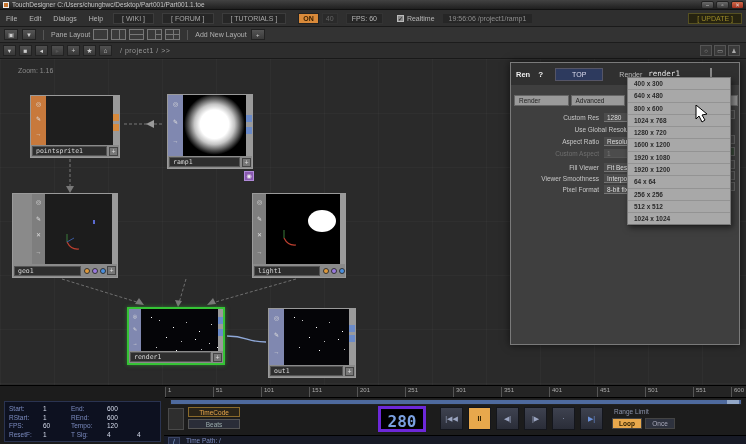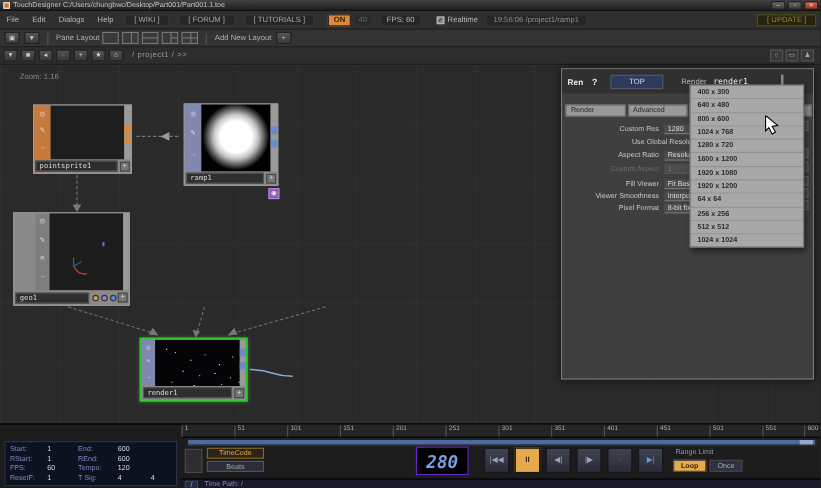--- a/index.html
+++ b/index.html
@@ -127,21 +127,21 @@
     align-content:space-around; padding:2px 4px; }
   .ilabel { color:#7c8cc0; } .ival { color:#d8deee; }
   .smallbtn { position:absolute; left:168px; top:22px; width:16px; height:22px; background:#2e2e2e; border:1px solid #4a4a4a; }
   .tc-btn { position:absolute; left:188px; width:52px; height:10px; font-size:6.5px; text-align:center;
     line-height:9px; border:1px solid #555; }
   .timecode { position:absolute; left:246px; top:20px; width:128px; height:26px; background:#000;
     color:#7aa0e0; font-family:"DejaVu Sans Mono", monospace; font-size:15px; font-weight:bold;
     text-align:center; line-height:26px; border:1px solid #333; }
   .framebox { position:absolute; left:378px; top:20px; width:48px; height:26px; background:#000;
     color:#7aa0e0; font-family:"DejaVu Sans Mono", monospace; font-size:16px; font-weight:bold;
-    text-align:center; line-height:25px; border:1px solid #6d28d9;font-style:italic; }
+    text-align:center; line-height:25px; border:3px solid #6d28d9; }
   .transport { position:absolute; left:440px; top:21px; display:flex; gap:5px; }
   .trbtn { width:23px; height:23px; background:linear-gradient(#3e4250,#2a2d38); border:1px solid #14161c;
     color:#9aa4c0; font-size:7px; line-height:22px; text-align:center; }
   .trbtn.active { background:#e8a84c; color:#332200; font-weight:bold; }
   .trbtn.blue { color:#6a90d8; }
   .rl-label { position:absolute; left:614px; top:22px; font-size:6.5px; color:#8c94ac; }
   .rl-btn { position:absolute; top:32px; width:30px; height:11px; font-size:6.5px; text-align:center;
     line-height:10px; border:1px solid #444; }
   .timepath { position:absolute; left:164px; top:49px; width:582px; height:10px; background:#171a26;
     display:flex; align-items:center; font-size:6.5px; color:#7c8cc0; border-top:1px solid #000; }
@@ -293,39 +293,79 @@
       <div class="nlabelrow" style="height:13px;">
         <span class="nlabel">geo1</span>
         <span class="flagdot" style="background:#e09a3c;"></span>
         <span class="flagdot" style="background:#9a7ae0;"></span>
         <span class="flagdot" style="background:#4a90e0;"></span>
         <span class="plusbox">+</span>
       </div>
     </div>
 
 
+    <div class="node" style="left:252px; top:134px; width:94px; height:85px;">
+      <div class="nside" style="width:13px; background:#7e7e7e;">
+        <span>◎</span>
+        <span>✎</span>
+        <span>✕</span>
+        <span>→</span>
+        <span>☛</span>
+      </div>
+      <div class="nview" style="margin-bottom:13px; background:#000;">
+        <span style="position:absolute; left:42px; top:16px; width:28px; height:22px; background:#fff; border-radius:50%;"></span>
+        <svg width="40" height="60" style="position:absolute; left:0; top:14px;">
+          <path d="M 18,30 q 4,8 12,7" stroke="#c04030" fill="none" stroke-width="1.2"></path>
+          <line x1="18" y1="30" x2="18" y2="22" stroke="#3a7a3a" stroke-width="1"></line>
+        </svg>
+      </div>
+      <div class="nright" style="margin-bottom:13px; width:5px;"></div>
+      <div class="nlabelrow" style="height:13px;">
+        <span class="nlabel">light1</span>
+        <span class="flagdot" style="background:#e09a3c;"></span>
+        <span class="flagdot" style="background:#9a7ae0;"></span>
+        <span class="flagdot" style="background:#4a90e0;"></span>
+      </div>
+    </div>
 
     <div class="node" style="left:127px; top:248px; width:98px; height:58px; border:2px solid #35c435; box-shadow:0 0 4px rgba(53,196,53,.5);">
       <div class="nside" style="width:12px; background:#8088b0; font-size:5px;">
         <span>◎</span>
         <span>✎</span>
         <span>→</span>
         <span>☛</span>
       </div>
       <div class="nview stars" style="margin-bottom:12px; background:#050508;"></div>
       <div class="nright" style="margin-bottom:12px; width:5px;">
         <span class="ntab" style="top:8px; width:5px; background:#6a8ac8;"></span>
         <span class="ntab" style="top:20px; width:5px; background:#6a8ac8;"></span>
       </div>
       <div class="nlabelrow">
         <span class="nlabel">render1</span>
         <span class="plusbox">+</span>
       </div>
     </div>
 
+    <div class="node" style="left:268px; top:249px; width:88px; height:70px;">
+      <div class="nside" style="width:15px; background:#8088b0;">
+        <span>◎</span>
+        <span>✎</span>
+        <span>→</span>
+        <span>☛</span>
+      </div>
+      <div class="nview stars" style="margin-bottom:12px; background:#050508;"></div>
+      <div class="nright" style="margin-bottom:12px;">
+        <span class="ntab" style="top:16px; background:#6a8ac8;"></span>
+        <span class="ntab" style="top:26px; background:#6a8ac8;"></span>
+      </div>
+      <div class="nlabelrow">
+        <span class="nlabel">out1</span>
+        <span class="plusbox">+</span>
+      </div>
+    </div>
   </div>
 
   <div class="params">
     <div class="phead">
       <span class="pfam">Ren</span>
       <span class="phelp">?</span>
       <span class="ptop">TOP</span>
       <span class="prender-lbl">Render</span>
       <span class="pname">render1</span>
       <span class="hicon"><span class="bubble"></span></span>

